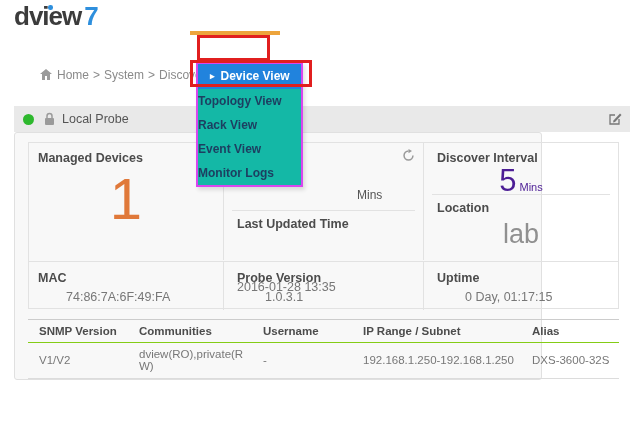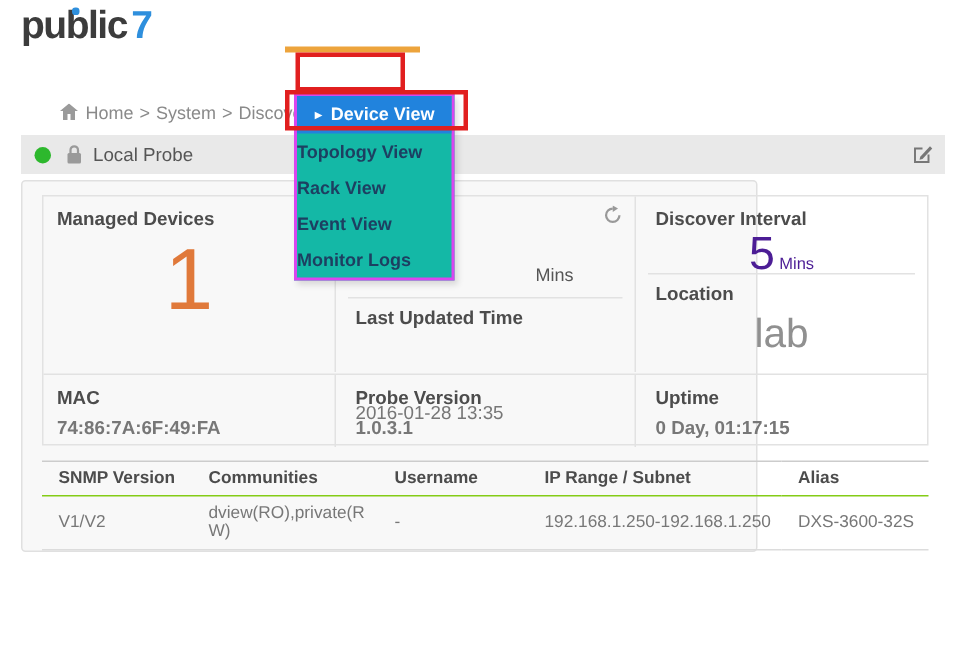--- a/index.html
+++ b/index.html
@@ -25,28 +25,28 @@
   .nav-system { left: 386px; width: 80px; background: #b3d9f2; color: #1b3b58; }
 
   
   .breadcrumb { position: absolute; top: 62px; left: 0; right: 0; height: 28px; background: #fff;
                 color: #8a8a8a; font-size: 12px; line-height: 27px; padding-left: 14px; margin-left: 26px; }
   .breadcrumb svg { vertical-align: -1px; margin-right: 5px; }
   .crumb { margin: 0 4px; cursor: pointer; }
   .crumb:first-of-type { margin-left: 0; }
 
   
-  .probe-bar { position: absolute; top: 90px; left: 14px; right: 10px; height: 26px; background: #e9e9e9; }
+  .probe-bar { position: absolute; top: 106px; left: 14px; right: 10px; height: 26px; background: #e9e9e9; }
   .status-dot { position: absolute; left: 9px; top: 7.5px; width: 11px; height: 11px; border-radius: 50%; background: #2db82d; }
   .lock-icon { position: absolute; left: 30px; top: 6px; }
   .probe-title { position: absolute; left: 48px; top: 0; line-height: 26px; font-size: 12.5px; color: #555; }
   .edit-icon { position: absolute; right: 8px; top: 6px; cursor: pointer; }
 
   
-  .content { position: absolute; top: 120px; left: 14px; width: 491px; height: 248px;
+  .content { position: absolute; top: 132px; left: 14px; width: 528px; height: 248px;
              background: #f8f8f8; border: 1px solid #e0e0e0; border-radius: 3px; }
   .grid { position: absolute; left: 13px; top: 9px; width: 591px; height: 167px; border: 1px solid #e2e2e2; }
   .col { position: absolute; top: 0; height: 117px; border-right: 1px solid #e2e2e2; }
   .col1 { left: 0; width: 195px; }
   .col2 { left: 195px; width: 200px; }
   .col3 { left: 395px; width: 194px; border-right: none; }
   .panel-label { font-size: 12.5px; font-weight: bold; color: #4c4c4c; }
   .col1 .panel-label { position: absolute; left: 9px; top: 8px; }
   .big-count { position: absolute; left: 0; right: 0; top: 22px; text-align: center;
                font-size: 58px; color: #e0793a; }
@@ -62,21 +62,21 @@
   .di-num { font-size: 31px; }
   .di-unit { font-size: 11px; margin-left: 3px; }
   .loc-label { position: absolute; left: 13px; top: 58px; }
   .loc-value { position: absolute; left: 0; right: 0; top: 76px; text-align: center; font-size: 27px; color: #909090; }
 
   .row2 { position: absolute; left: 0; right: 0; top: 118px; height: 48px; border-top: 1px solid #e2e2e2; }
   .cell { position: absolute; top: 0; height: 48px; border-right: 1px solid #e2e2e2; padding: 6px 0 0 9px; }
   .cell1 { left: 0; width: 195px; }
   .cell2 { left: 195px; width: 200px; padding-left: 13px; }
   .cell3 { left: 395px; width: 194px; border-right: none; padding-left: 13px; }
-  .cell .value { display: block; margin-top: 4px; font-size: 12.5px; color: #777; font-weight: bold; }
+  .cell .value { display: block; margin-top: 4px; font-size: 12.5px; color: #777; font-weight: normal; margin-left: 28px; }
 
   
   .snmp-table { position: absolute; left: 13px; top: 186px; width: 591px; border-collapse: collapse;
                 font-size: 11.5px; }
   .snmp-table th { text-align: left; font-weight: bold; color: #4c4c4c; padding: 5px 6px 5px 11px;
                    border-top: 1px solid #cccccc; border-bottom: 1px solid #84cc16; }
   .snmp-table td { color: #777; padding: 5px 6px 6px 11px; border-bottom: 1px solid #dcdcdc; vertical-align: middle; }
   .td-wrap { word-break: break-all; }
 
   
@@ -93,21 +93,21 @@
   .ann-red-monitor { left: 197px; top: 35px; width: 73px; height: 26px; border: 3px solid #e11f1f; }
   .ann-red-device { left: 190px; top: 60px; width: 122px; height: 27px; border: 3px solid #e11f1f; }
 </style>
 </head>
 <body>
 
 <div class="screen">
 
   <div class="header">
     <div class="logo">
-      <span class="logo-main">public</span><span class="logo-accent">7</span>
+      <span class="logo-main">dview</span><span class="logo-accent">7</span>
       <span class="logo-idot"></span>
     </div>
   </div>
 
 
   <div class="breadcrumb">
     <svg width="12" height="11" viewBox="0 0 12 11">
         <path d="M6 0 L12 5 H10 V11 H7 V7 H5 V11 H2 V5 H0 Z" fill="#9a9a9a"></path>
       </svg><span class="crumb">Home</span><span>&gt;</span><span class="crumb">System</span><span>&gt;</span><span class="crumb">Discovery</span>
   </div>

